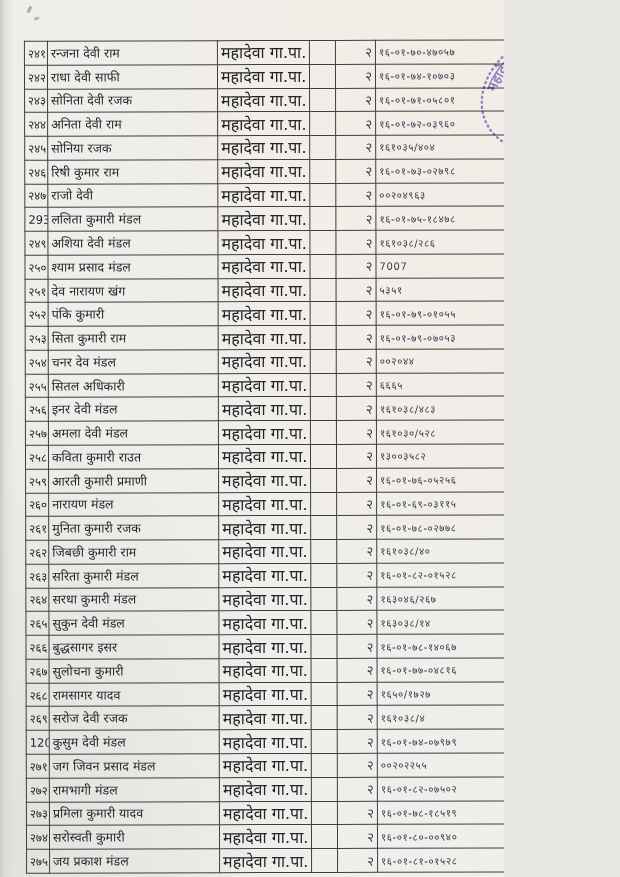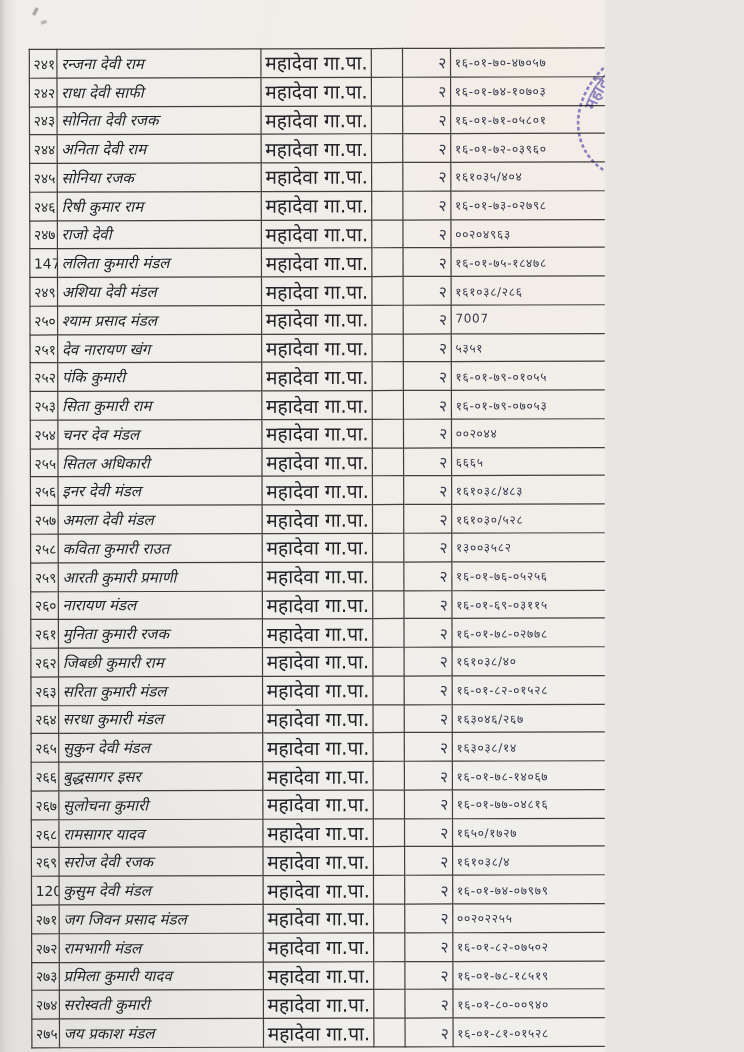--- a/index.html
+++ b/index.html
@@ -33,21 +33,21 @@
     vertical-align:middle;
   }
   col.c-sn   { width:23px; }
   col.c-name { width:170px; }
   col.c-muni { width:92px; }
   col.c-gap  { width:26px; }
   col.c-ward { width:40px; }
   col.c-id   { width:186px; }
 
   td.sn   { font-size:11.5px; color:#26262c; text-align:center; padding:0 1px; }
-  td.name { font-size:12.5px; color:#1f1f26; font-weight:500;font-style:italic; }
+  td.name { font-size:12.5px; color:#1f1f26; font-weight:500; }
   td.muni { font-size:16px;   color:#23232a; font-weight:500; }
   td.gap  { }
   td.ward { font-size:13px; color:#34384c; text-align:right; padding-right:4px; }
   td.idno { font-size:10px; color:#34384c; letter-spacing:0.6px; padding-left:5px; }
 
   .stamp {
     position:absolute; left:468px; top:10px; width:160px; height:160px;
     opacity:0.82; mix-blend-mode:multiply; pointer-events:none;
   }
 </style>
@@ -120,21 +120,21 @@
     </tr>
         <tr>
       <td class="sn">२४७</td>
       <td class="name">राजो देवी</td>
       <td class="muni">महादेवा गा.पा.</td>
       <td class="gap"></td>
       <td class="ward">२</td>
       <td class="idno">००२०४९६३</td>
     </tr>
         <tr>
-      <td class="sn">147</td>
+      <td class="sn">293</td>
       <td class="name">ललिता कुमारी मंडल</td>
       <td class="muni">महादेवा गा.पा.</td>
       <td class="gap"></td>
       <td class="ward">२</td>
       <td class="idno">१६-०१-७५-१८४७८</td>
     </tr>
         <tr>
       <td class="sn">२४९</td>
       <td class="name">अशिया देवी मंडल</td>
       <td class="muni">महादेवा गा.पा.</td>

